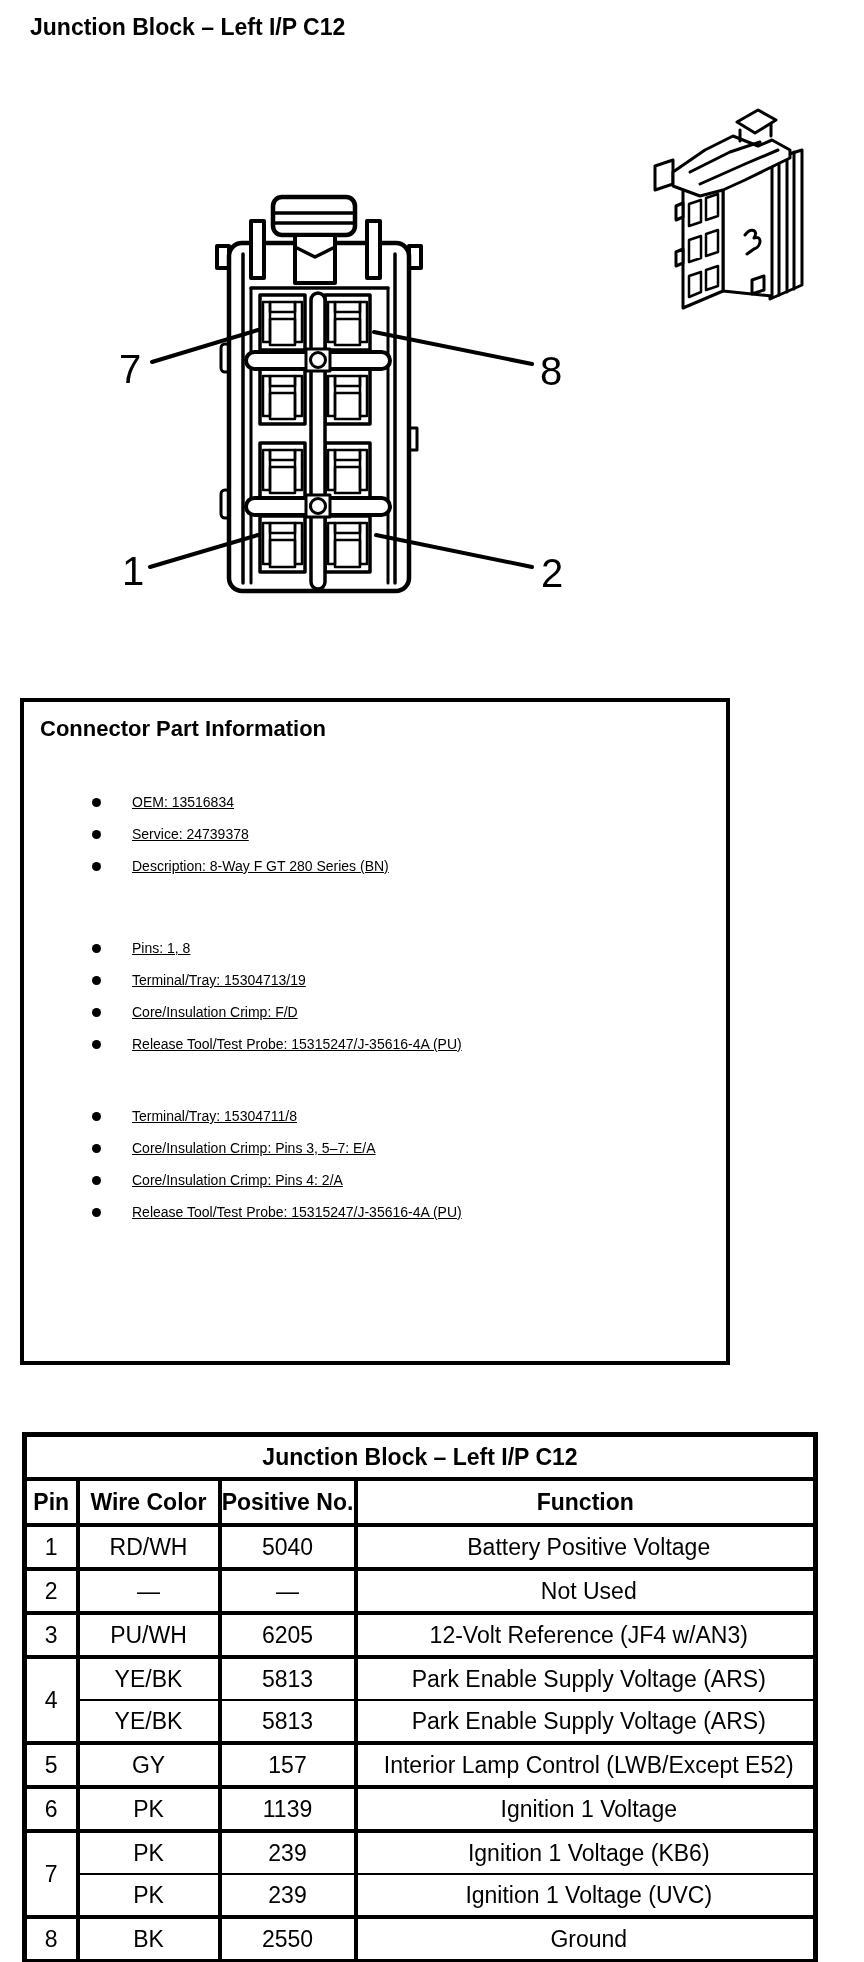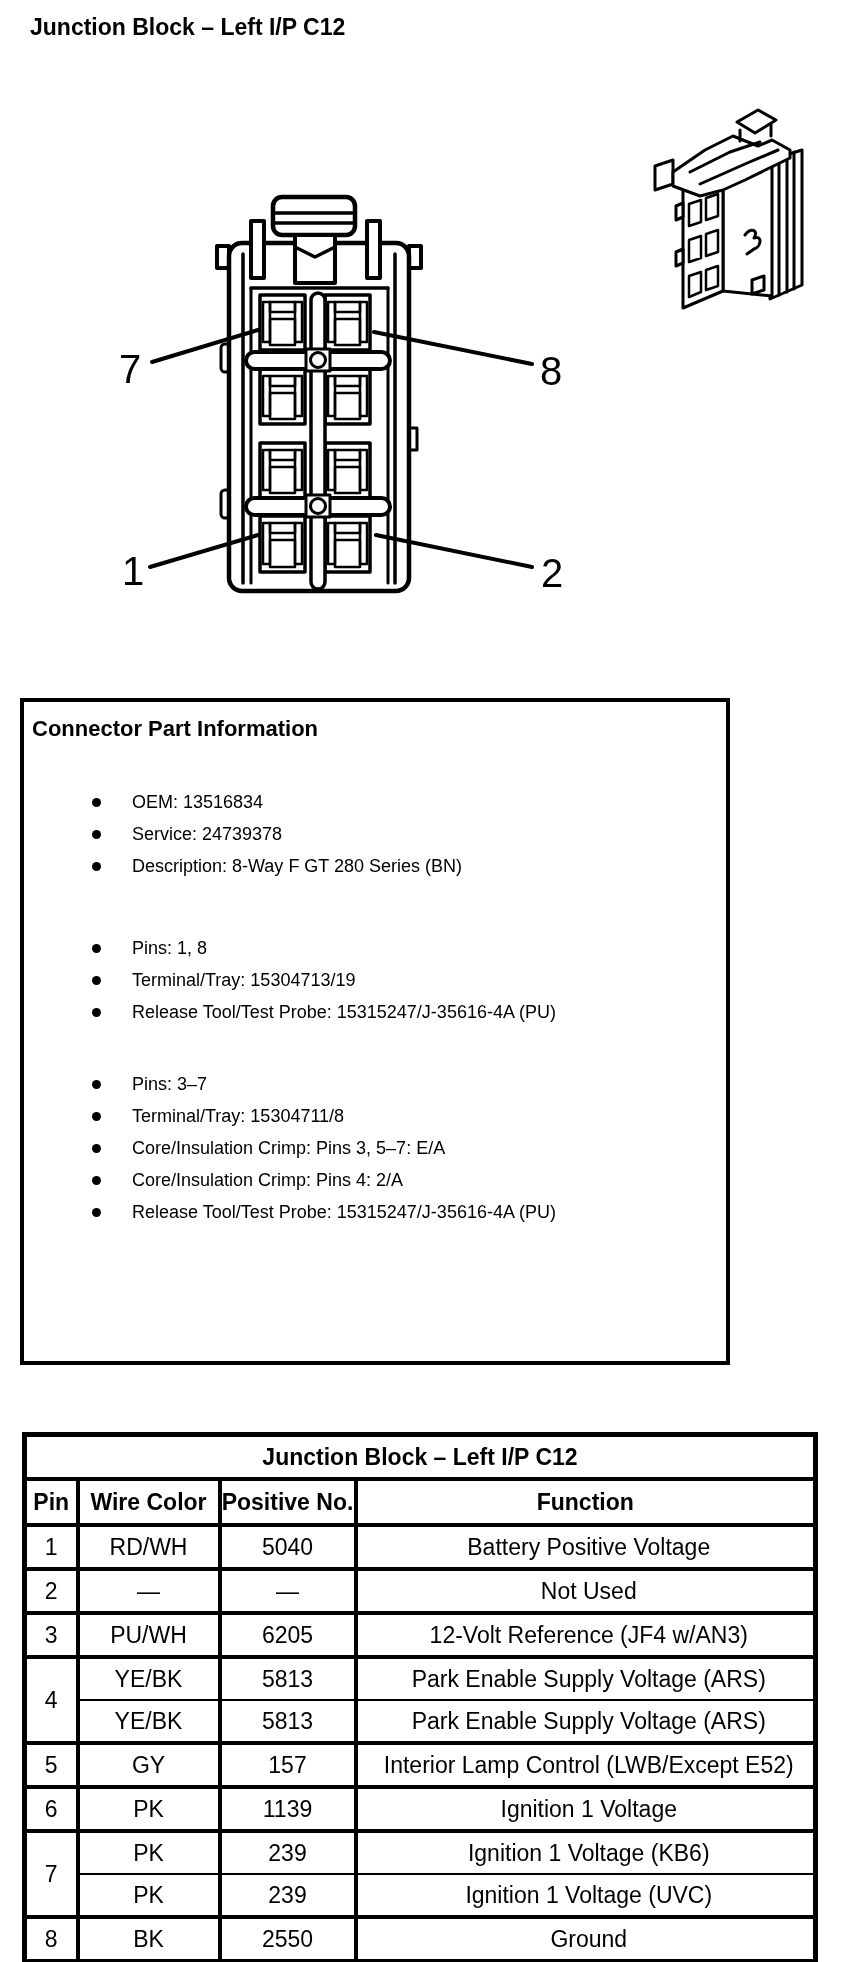--- a/index.html
+++ b/index.html
@@ -2,25 +2,25 @@
 <html><head>
 <meta charset="utf-8">
 <style>
   html,body{margin:0;padding:0;background:#ffffff;}
   body{width:864px;height:1962px;position:relative;font-family:"Liberation Sans",sans-serif;color:#000;}
   .abs{position:absolute;}
   
   .page-title{left:30px;top:14px;font-size:23px;font-weight:bold;white-space:nowrap;}
   
   .info-box{left:20px;top:698px;width:710px;height:667px;border:4px solid #000;box-sizing:border-box;padding:8px 10px 0 8px;}
-  .box-heading{font-size:22px;font-weight:bold;margin:0;line-height:26px;}
+  .box-heading{font-size:22px;font-weight:bold;margin:8px;line-height:26px;}
   .h1sp{margin-top:6px;}
   .h2sp{margin-top:38px;}
   .blist{margin:0;padding:0;list-style:none;}
-  .blist li{position:relative;padding-left:100px;line-height:32px;font-size:18px;white-space:nowrap;}
+  .blist li{position:relative;padding-left:100px;line-height:32px;font-size:14px;white-space:nowrap;text-decoration:underline;}
   .blist li::before{content:"";position:absolute;left:60px;top:12px;width:9px;height:9px;background:#000;border-radius:50%;}
   .g1{margin-top:44px;}
   .g2{margin-top:50px;}
   .g3{margin-top:40px;}
   
   .pin-table{left:22px;top:1432px;width:796px;border-collapse:collapse;table-layout:fixed;
              border:5px solid #000;font-size:23px;}
   .pin-table td,.pin-table th{border:4px solid #000;text-align:center;padding:0;height:40px;
              overflow:hidden;white-space:nowrap;}
   .pin-table .t-title{font-weight:bold;height:40px;}
@@ -172,24 +172,24 @@
 <div class="abs info-box">
   <h2 class="box-heading h1sp">Connector Part Information</h2>
   <ul class="blist g1">
     <li>OEM: 13516834</li>
     <li>Service: 24739378</li>
     <li>Description: 8-Way F GT 280 Series (BN)</li>
   </ul>
   <ul class="blist g2">
     <li>Pins: 1, 8</li>
     <li>Terminal/Tray: 15304713/19</li>
+    <li>Core/Insulation Crimp: F/D</li>
     <li>Release Tool/Test Probe: 15315247/J-35616-4A (PU)</li>
   </ul>
   <ul class="blist g3">
-    <li>Pins: 3–7</li>
     <li>Terminal/Tray: 15304711/8</li>
     <li>Core/Insulation Crimp: Pins 3, 5–7: E/A</li>
     <li>Core/Insulation Crimp: Pins 4: 2/A</li>
     <li>Release Tool/Test Probe: 15315247/J-35616-4A (PU)</li>
   </ul>
 </div>
 
 <table class="abs pin-table">
   <colgroup>
       <col style="width:53px">

